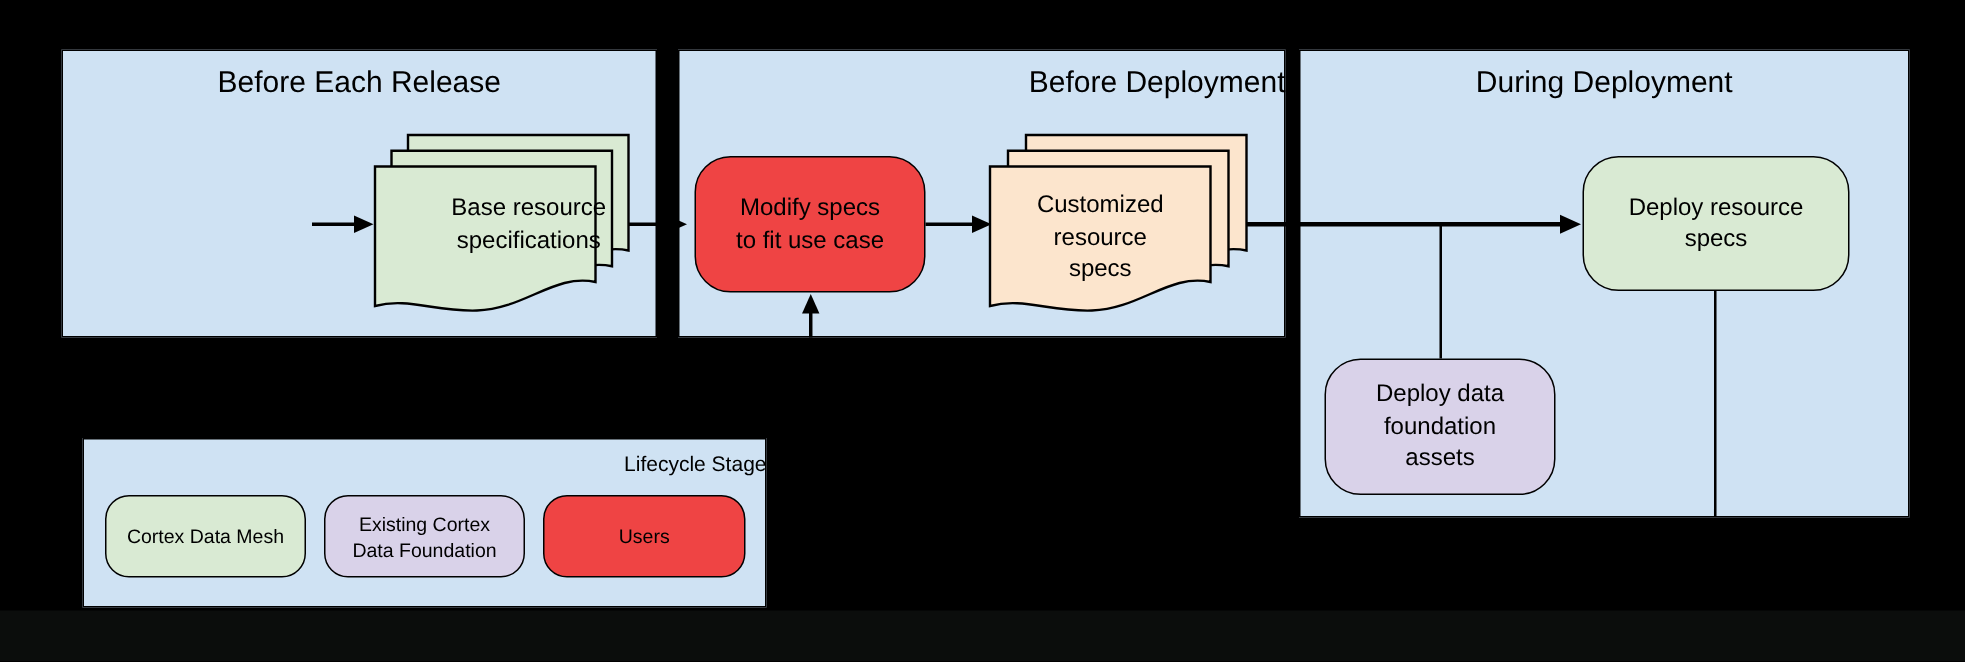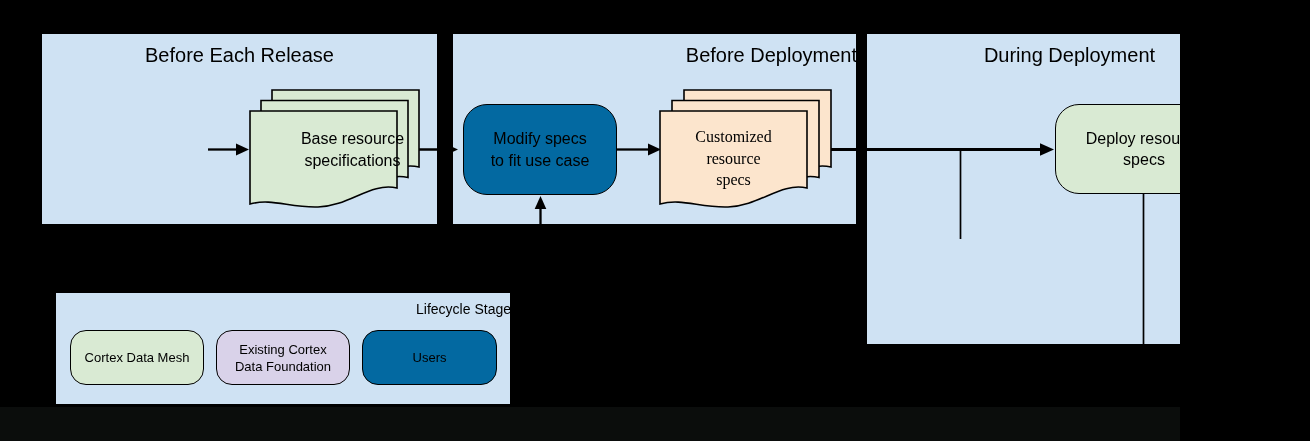--- a/index.html
+++ b/index.html
@@ -1,18 +1,18 @@
 <!DOCTYPE html>
 <html><head>
 <meta charset="utf-8">
 <style>
   html,body{margin:0;padding:0;background:#000;}
   #canvas{
     position:relative;
-    width:1180px;height:441px;
+    width:1310px;height:441px;
     background:#000;
     overflow:hidden;
     font-family:"Liberation Sans", sans-serif;
     color:#000;
   }
   .footer-strip{
     position:absolute;left:0;top:407px;width:1310px;height:34px;
     background:#0b0d0c;
   }
   .panel{
@@ -39,21 +39,21 @@
     white-space:pre-line;
   }
   .doc-label{
     position:absolute;
     text-align:center;
     font-size:16px;line-height:21.5px;
     white-space:pre-line;
     z-index:4;
   }
   .green{background:#d9ead3;}
-  .peach{background:#0369a1;}
+  .peach{background:#ef4444;}
   .purple{background:#d9d2e9;}
   .legend-title{
     position:absolute;
     text-align:right;
     font-size:14px;line-height:17px;
   }
   .chip{
     position:absolute;
     border:1.5px solid #000;
     box-sizing:border-box;
@@ -137,27 +137,30 @@
     <div class="panel-title" style="left:452px;top:43px;width:405px;text-align:right;">Before Deployment</div>
     <div class="panel-title" style="left:866px;top:43px;width:407px;">During Deployment</div>
 
 
     <div class="doc-label" style="left:250px;top:128px;width:147px;margin-left:29px;">Base resource
 specifications</div>
 
     <div class="node peach" style="left:463px;top:104px;width:154px;height:91px;">Modify specs
 to fit use case</div>
 
-    <div class="doc-label" style="left:660px;top:126px;width:147px;font-family:Liberation Serif, serif;">Customized
+    <div class="doc-label" style="left:660px;top:126px;width:147px;">Customized
 resource
 specs</div>
 
     <div class="node green" style="left:1055px;top:104px;width:178px;height:90px;">Deploy resource
 specs</div>
 
+    <div class="node purple" style="left:883px;top:239px;width:154px;height:91px;">Deploy data
+foundation
+assets</div>
 
     <div class="legend-title" style="left:55px;top:301px;width:456px;">Lifecycle Stage</div>
 
     <div class="chip green" style="left:70px;top:330px;width:134px;height:55px;">Cortex Data Mesh</div>
 
     <div class="chip purple" style="left:216px;top:330px;width:134px;height:55px;">Existing Cortex
 Data Foundation</div>
 
     <div class="chip peach" style="left:362px;top:330px;width:135px;height:55px;">Users</div>
   </div>

